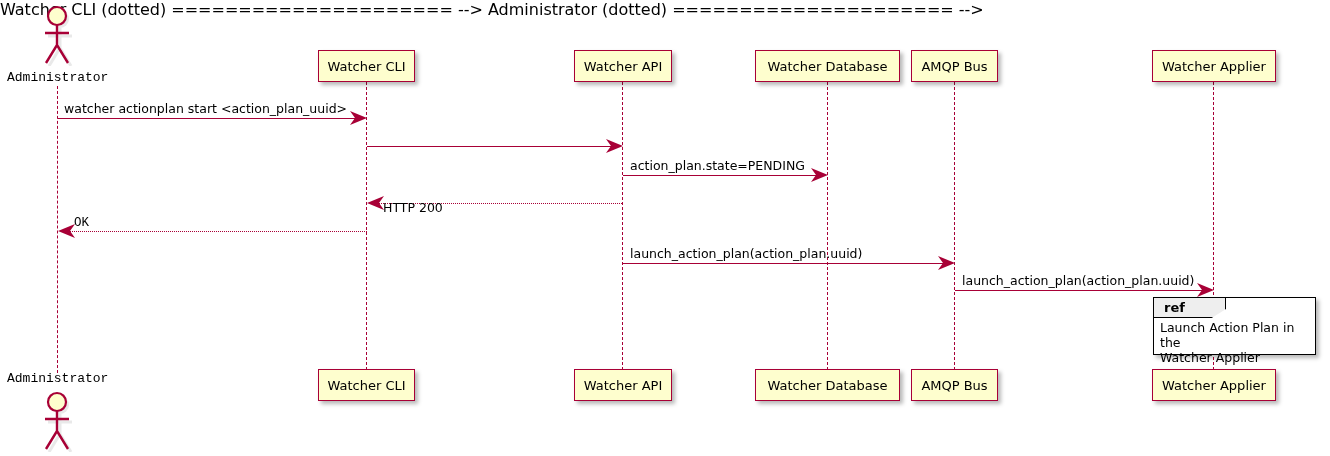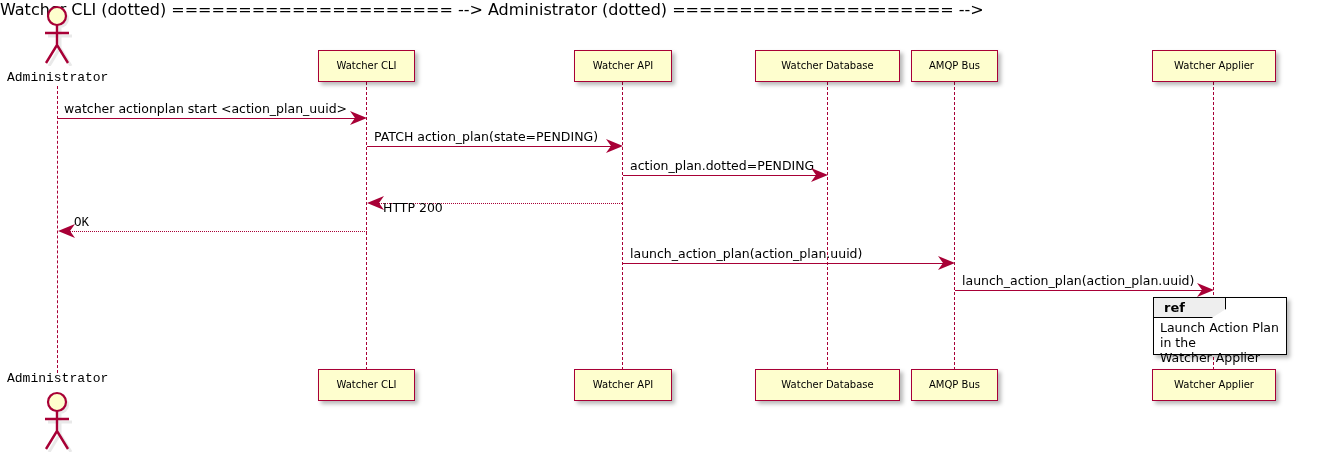--- a/index.html
+++ b/index.html
@@ -18,21 +18,21 @@
     overflow: hidden;
   }
 
   
   .participant {
     position: absolute;
     box-sizing: border-box;
     background: #FEFECE;
     border: 1.5px solid #A80036;
     color: #000000;
-    font-size: 10px;
+    font-size: 13px;
     line-height: 1;
     display: flex;
     align-items: center;
     justify-content: center;
     white-space: nowrap;
     box-shadow: 3px 3px 4px rgba(0,0,0,0.28);
     z-index: 5;
   }
 
   
@@ -168,28 +168,27 @@
   <div class="participant" style="left:1152px; top:369px; width:124px; height:32px;">Watcher Applier</div>
 
   
   <div class="msg-label" style="left:64px; top:101px;">watcher actionplan start &lt;action_plan_uuid&gt;</div>
   <div class="msg-line" style="left:58px; top:118px; width:300px;"></div>
   <svg class="arrowhead" style="left:350px; top:110px;" width="18" height="16" viewBox="0 0 18 16">
     <path d="M0 1 L17 8 L0 15 L5 8 Z" fill="#A80036"></path>
   </svg>
 
   
-  <div class="msg-label" style="left:374px; top:129px;">PATCH action_plan(state=PENDING)</div>
   <div class="msg-line" style="left:367px; top:146px; width:247px;"></div>
   <svg class="arrowhead" style="left:606px; top:138px;" width="18" height="16" viewBox="0 0 18 16">
     <path d="M0 1 L17 8 L0 15 L5 8 Z" fill="#A80036"></path>
   </svg>
 
   
-  <div class="msg-label" style="left:630px; top:158px;">action_plan.dotted=PENDING</div>
+  <div class="msg-label" style="left:630px; top:158px;">action_plan.state=PENDING</div>
   <div class="msg-line" style="left:623px; top:175px; width:196px;"></div>
   <svg class="arrowhead" style="left:811px; top:167px;" width="18" height="16" viewBox="0 0 18 16">
     <path d="M0 1 L17 8 L0 15 L5 8 Z" fill="#A80036"></path>
   </svg>
 
    Watcher CLI (dotted) ===================== --&gt;
   <div class="msg-label" style="left:383px; top:188px;margin-top:12px;">HTTP 200</div>
   <div class="msg-line dotted" style="left:375px; top:203px; width:247px;"></div>
   <svg class="arrowhead" style="left:366px; top:195px;" width="18" height="16" viewBox="0 0 18 16">
     <path d="M18 1 L1 8 L18 15 L13 8 Z" fill="#A80036"></path>
@@ -210,19 +209,19 @@
   </svg>
 
   
   <div class="msg-label" style="left:962px; top:273px;">launch_action_plan(action_plan.uuid)</div>
   <div class="msg-line" style="left:955px; top:290px; width:250px;"></div>
   <svg class="arrowhead" style="left:1197px; top:282px;" width="18" height="16" viewBox="0 0 18 16">
     <path d="M0 1 L17 8 L0 15 L5 8 Z" fill="#A80036"></path>
   </svg>
 
   
-  <div class="ref-box" style="left:1153px; top:297px; width:134px; height:58px;">
+  <div class="ref-box" style="left:1153px; top:297px; width:163px; height:58px;">
     <div class="ref-tab" style="width:72px; height:20px;">ref</div>
     <div class="ref-body" style="top:22px;">Launch Action Plan in the
 Watcher Applier</div>
   </div>
 
 </div>
 
 </body></html>

